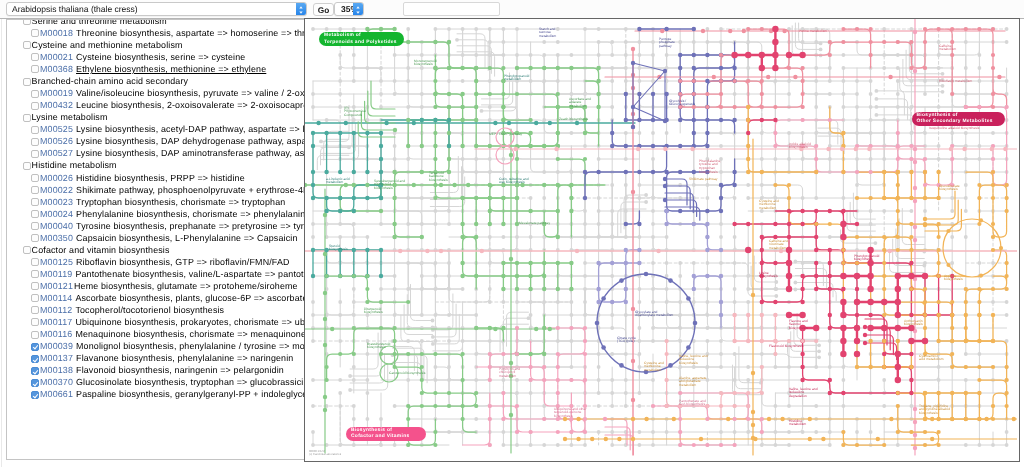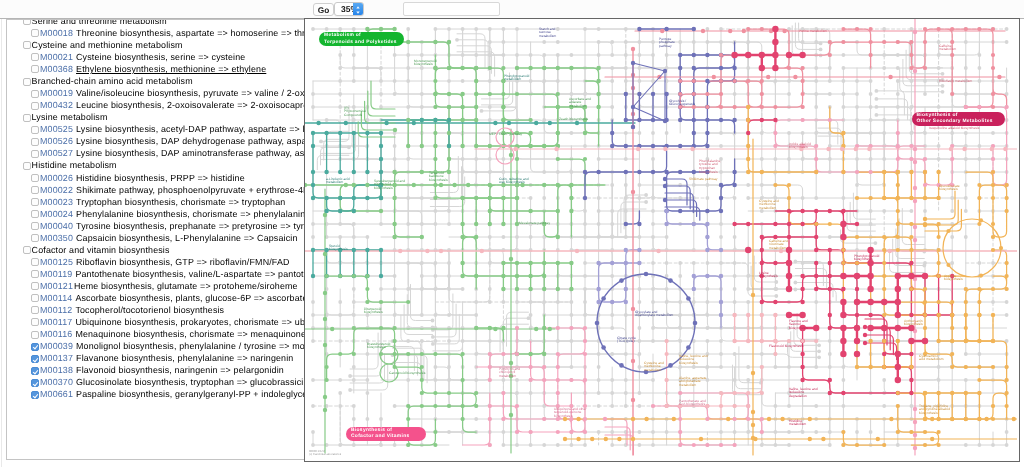--- a/index.html
+++ b/index.html
@@ -62,20 +62,29 @@
   .maplabel{position:absolute;font-size:3.3px;line-height:3.9px;letter-spacing:.05px;}
   #copyright{position:absolute;left:4px;bottom:4px;font-size:2.8px;line-height:3.4px;color:#9a9a9a;}
 </style>
 </head>
 <body>
 <div id="root">
 
   <div id="window-edge"></div>
 
   <div id="toolbar">
+    <div class="mac-select" id="org-select">
+      <span class="val">Arabidopsis thaliana (thale cress)</span>
+      <span class="arrowbox">
+        <svg width="6" height="10" viewBox="0 0 6 10">
+            <path d="M3 1.2 L4.7 3.5 H1.3 Z" fill="#fff" opacity="0.95"></path>
+            <path d="M3 8.8 L4.7 6.5 H1.3 Z" fill="#fff" opacity="0.95"></path>
+          </svg>
+      </span>
+    </div>
     <div id="go-btn">Go</div>
     <div class="mac-select" id="zoom-select">
       <span class="val">35%</span>
       <span class="arrowbox">
         <svg width="6" height="10" viewBox="0 0 6 10">
             <path d="M3 1.2 L4.7 3.5 H1.3 Z" fill="#fff" opacity="0.95"></path>
             <path d="M3 8.8 L4.7 6.5 H1.3 Z" fill="#fff" opacity="0.95"></path>
           </svg>
       </span>
     </div>
@@ -99,21 +108,21 @@
         <div class="mrow child">
           <span class="cb"></span>
           <span class="lbl"><span class="mid">M00021</span><span style="margin-left: 3px;">Cysteine biosynthesis, serine =&gt; cysteine</span></span>
         </div>
         <div class="mrow child">
           <span class="cb"></span>
           <span class="lbl"><span class="mid">M00368</span><span style="margin-left: 3px; text-decoration: underline;">Ethylene biosynthesis, methionine =&gt; ethylene</span></span>
         </div>
         <div class="mrow parent">
           <span class="cb"></span>
-          <span class="lbl">Branched-chain amino acid metabolism</span>
+          <span class="lbl">Branched-chain amino acid secondary</span>
         </div>
         <div class="mrow child">
           <span class="cb"></span>
           <span class="lbl"><span class="mid">M00019</span><span style="margin-left: 3px;">Valine/isoleucine biosynthesis, pyruvate =&gt; valine / 2-oxobutanoate =&gt; isoleucine</span></span>
         </div>
         <div class="mrow child">
           <span class="cb"></span>
           <span class="lbl"><span class="mid">M00432</span><span style="margin-left: 3px;">Leucine biosynthesis, 2-oxoisovalerate =&gt; 2-oxoisocaproate</span></span>
         </div>
         <div class="mrow parent">

